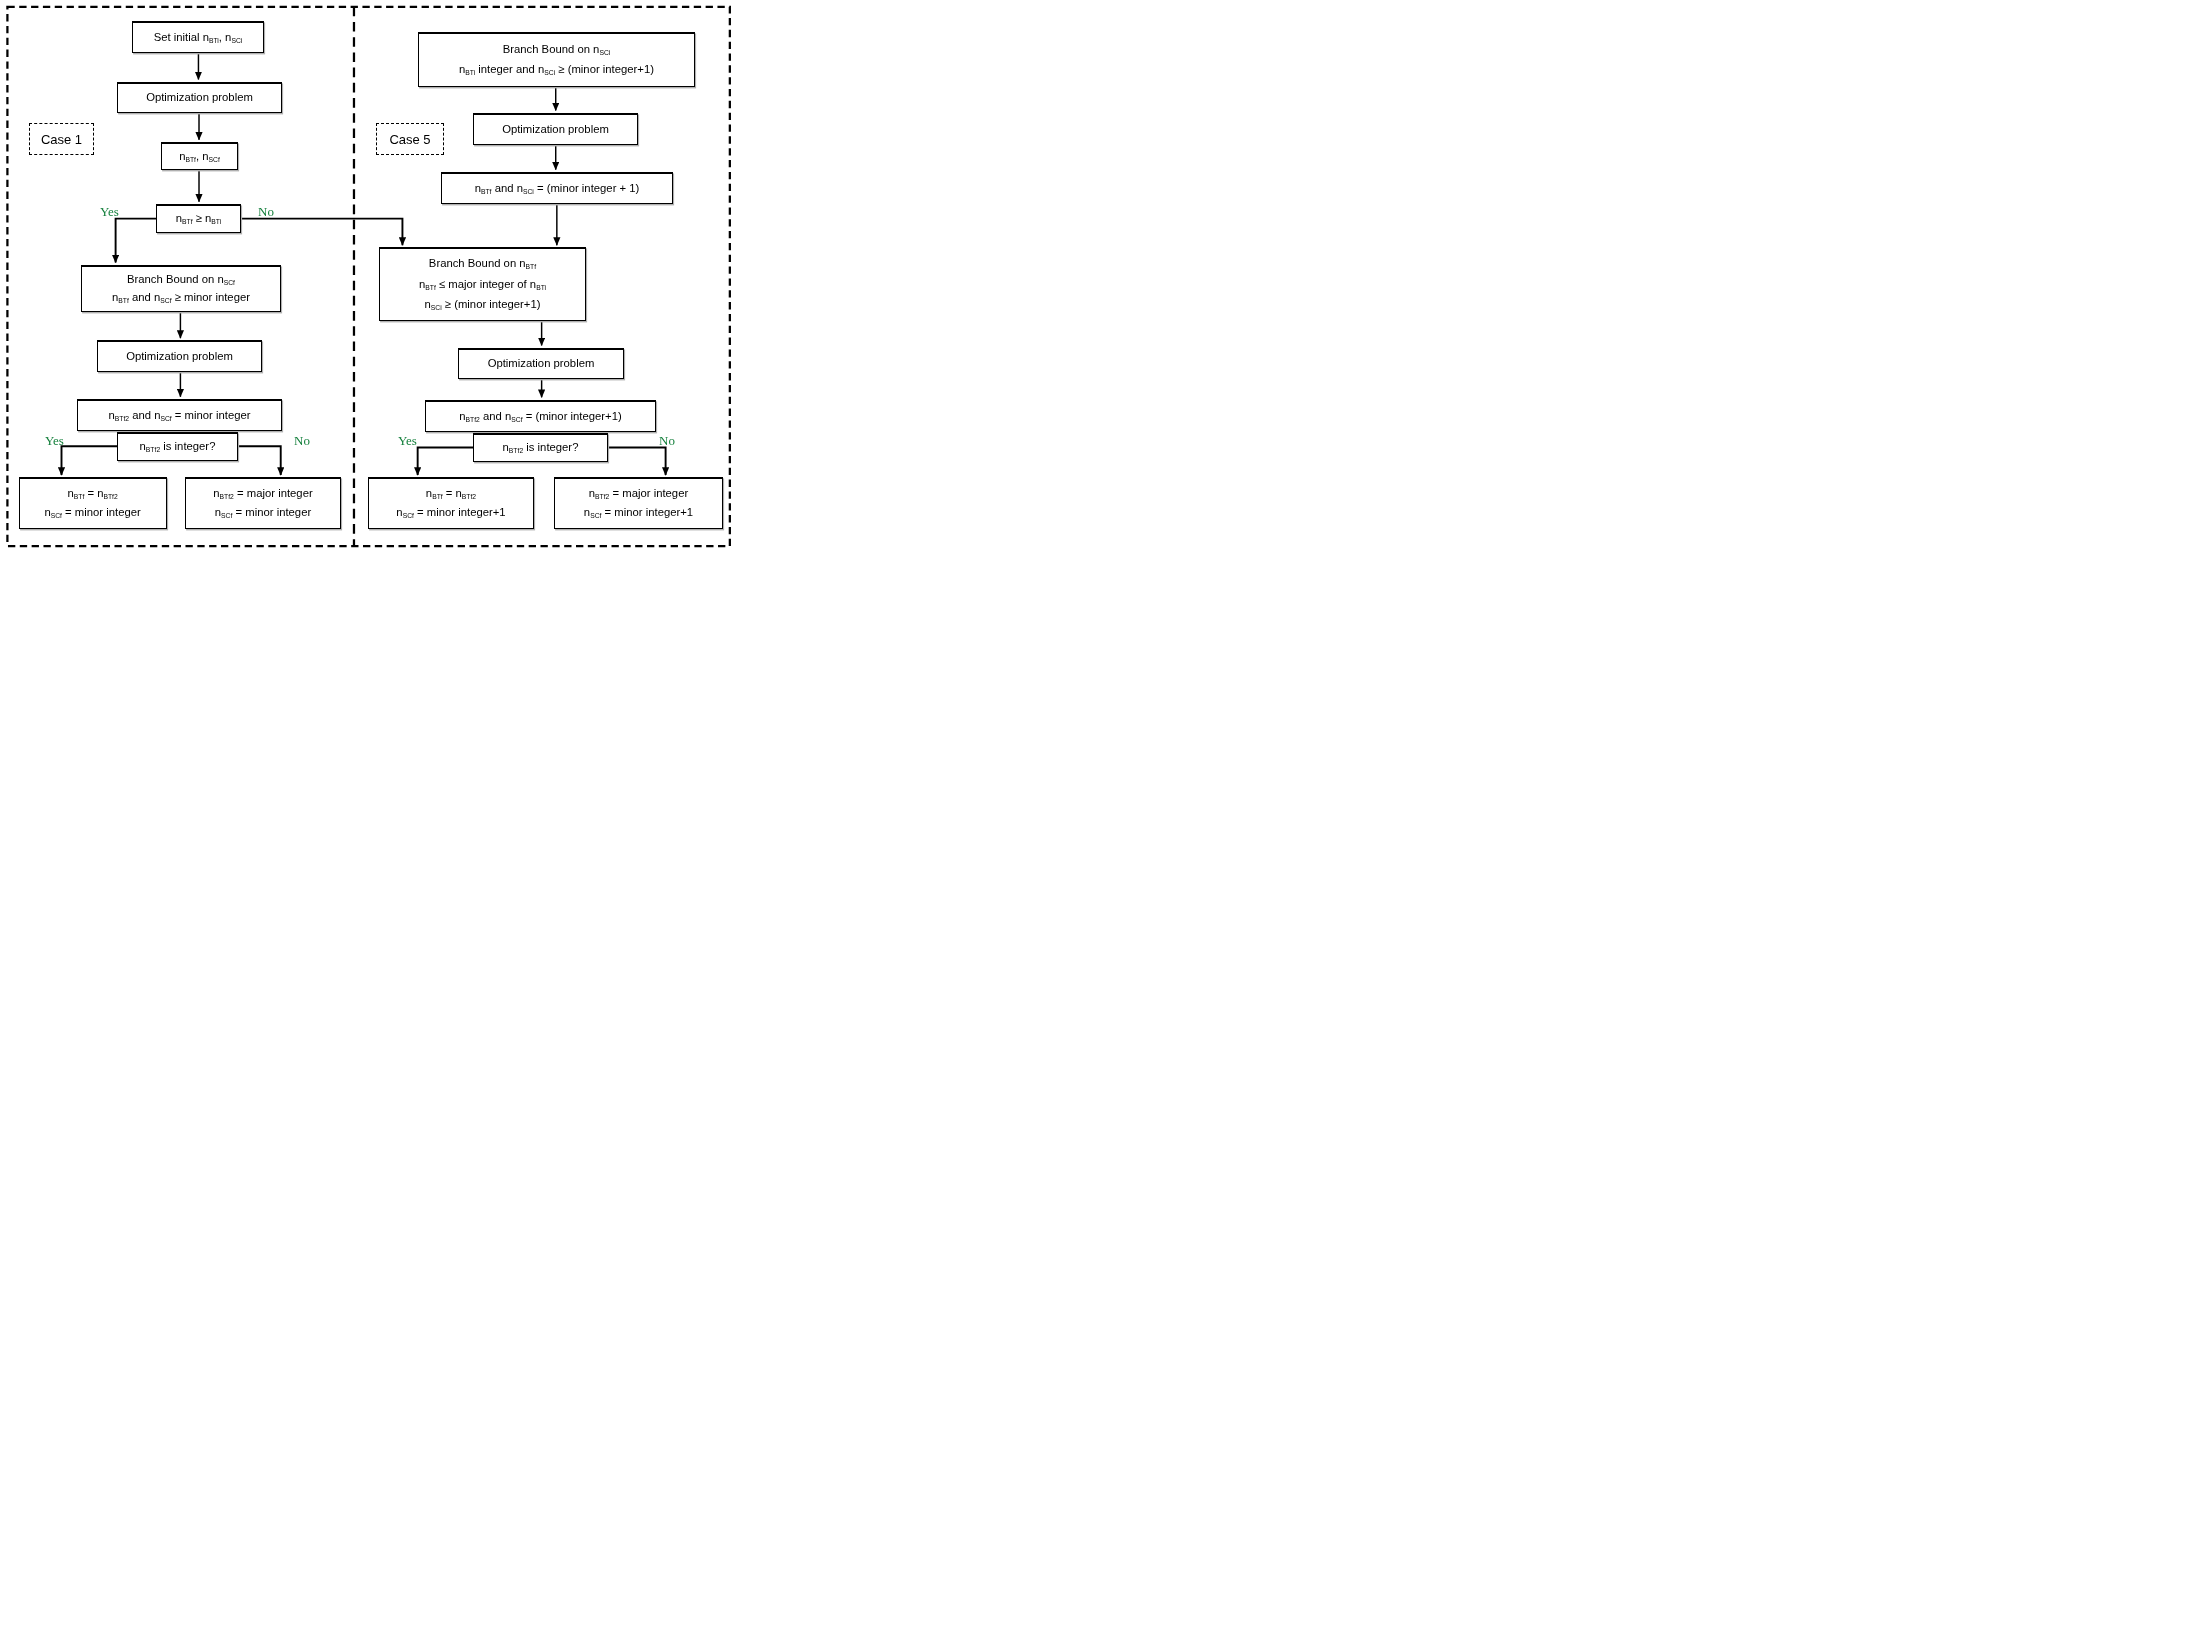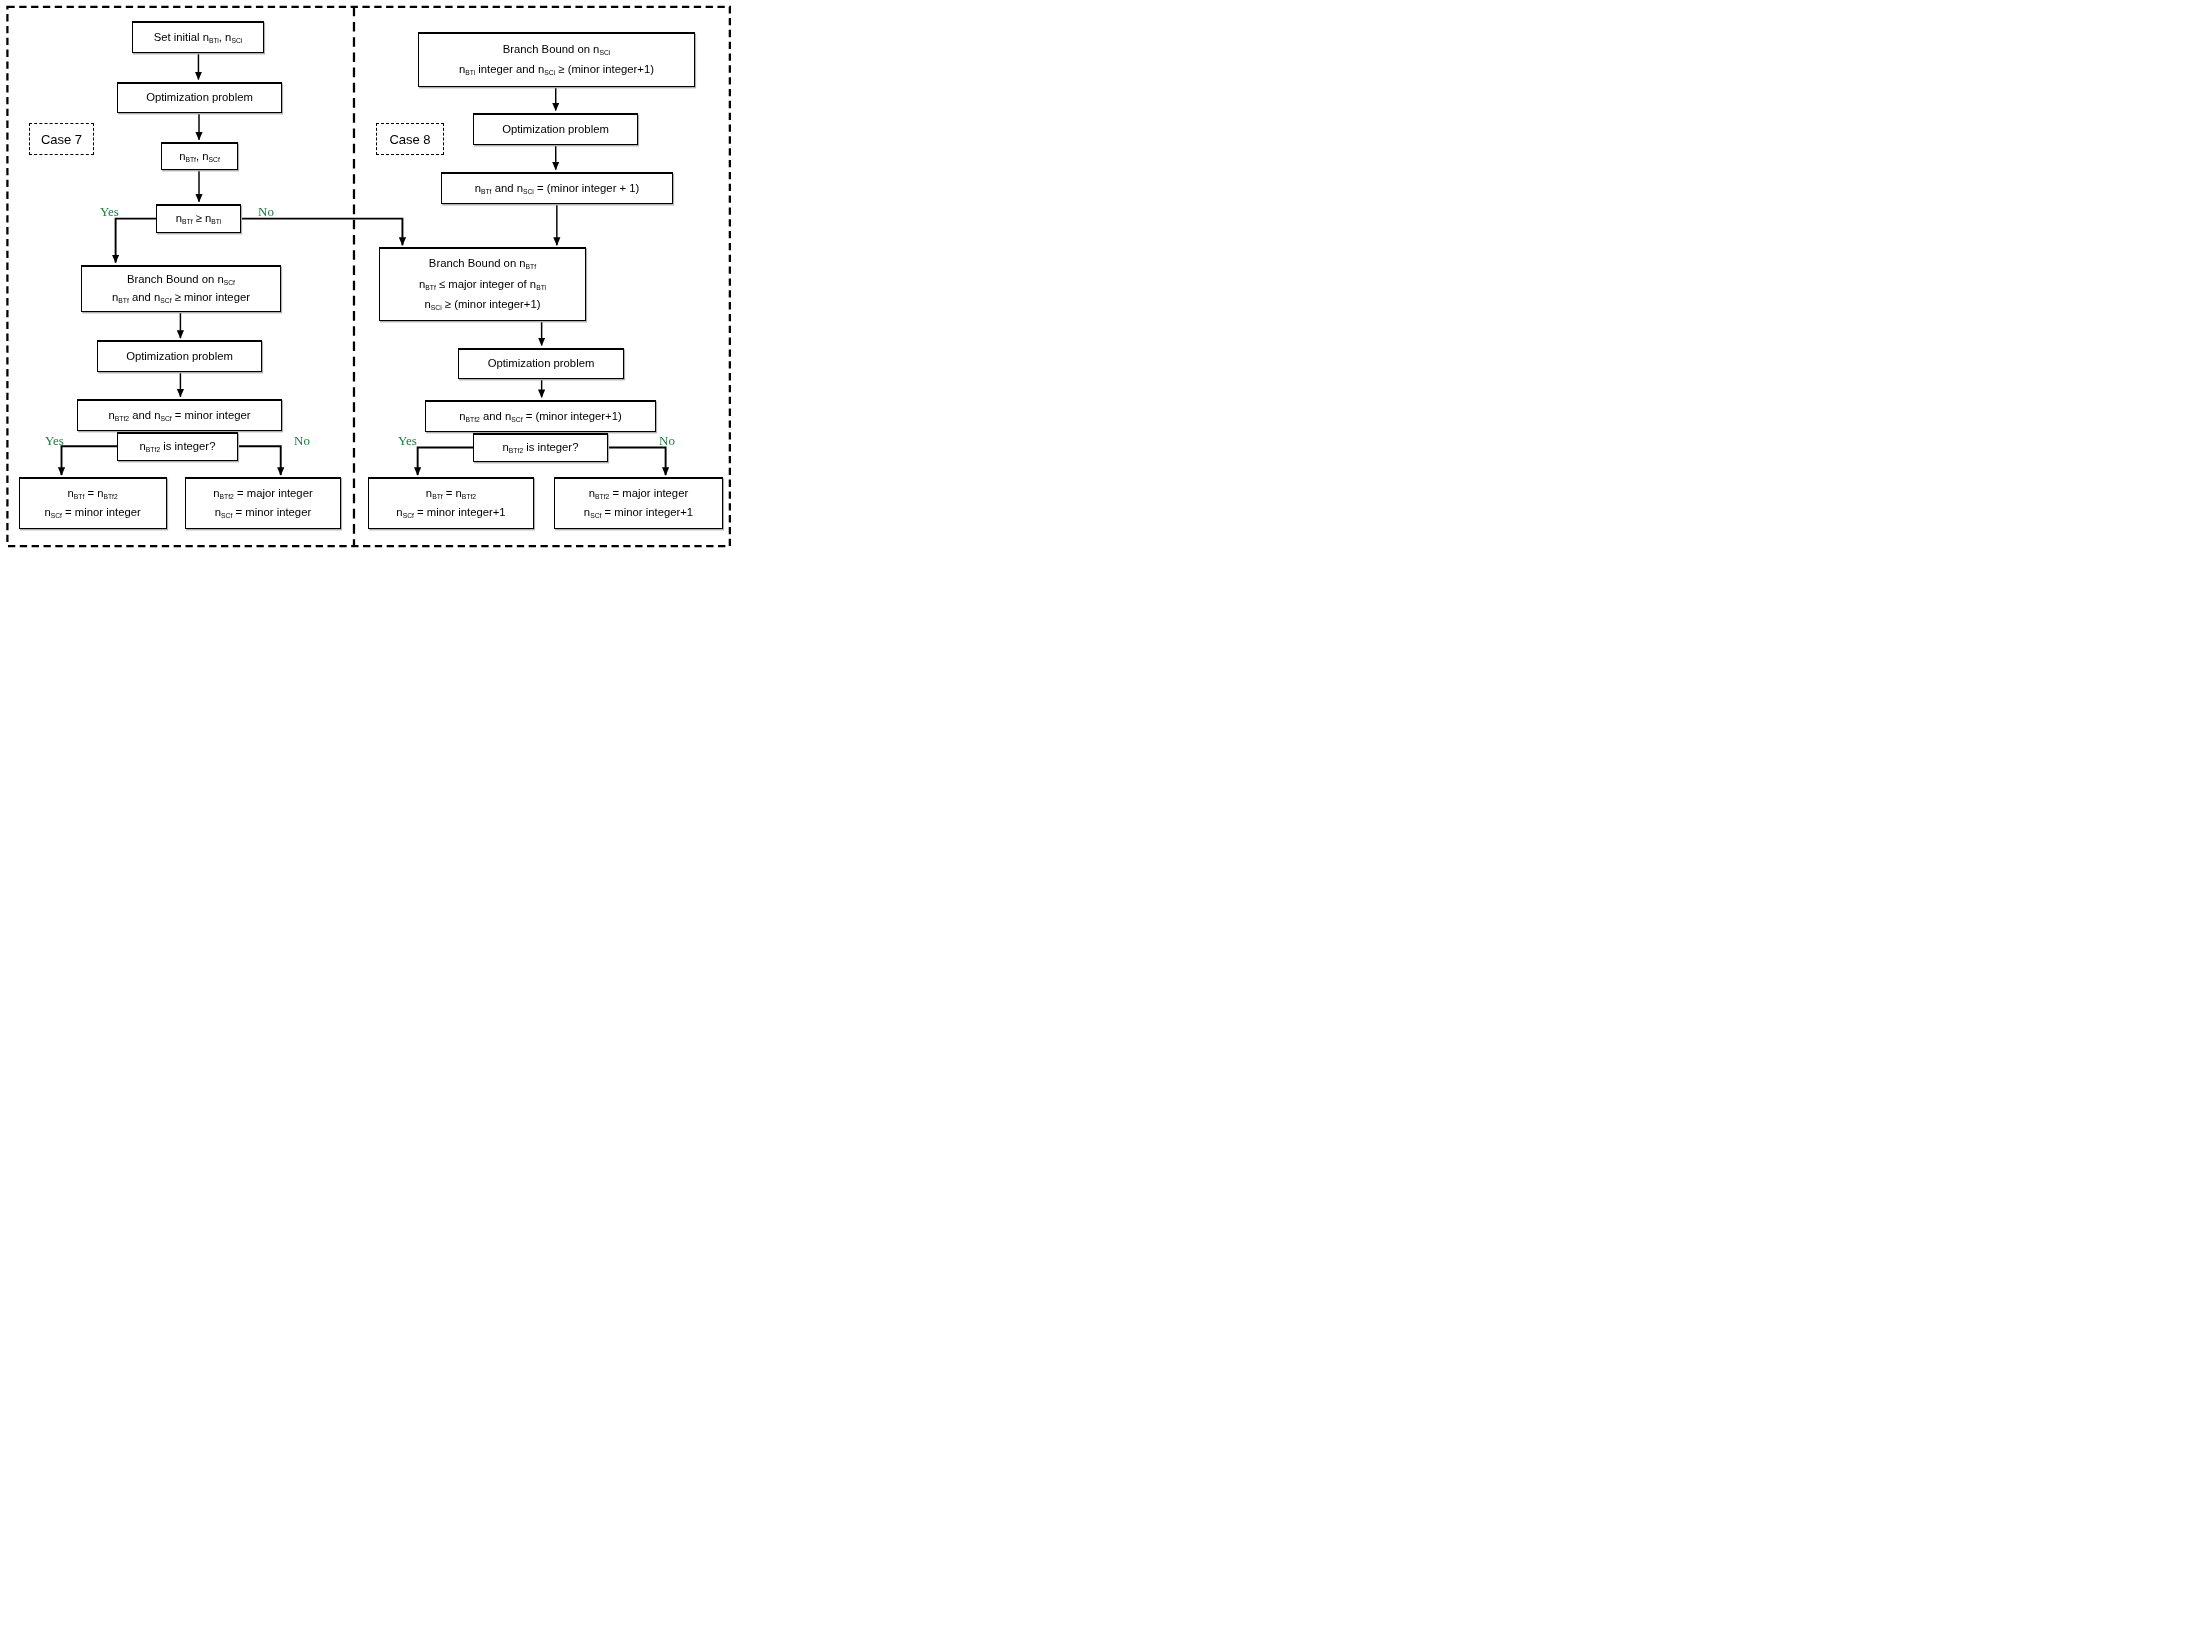--- a/index.html
+++ b/index.html
@@ -100,21 +100,21 @@
 
   <div class="box" style="left:132px; top:21px; width:132px; height:32px;">
     <span class="tline">Set initial n<sub>BTi</sub>, n<sub>SCi</sub></span>
   </div>
 
   <div class="box" style="left:117px; top:82px; width:165px; height:31px;">
     <span class="tline">Optimization problem</span>
   </div>
 
   <div class="case-label" style="left:29px; top:123px; width:65px; height:32px;">
-    <span>Case 7</span>
+    <span>Case 1</span>
   </div>
 
   <div class="box" style="left:161px; top:142px; width:77px; height:28px;">
     <span class="tline">n<sub>BTf</sub>, n<sub>SCf</sub></span>
   </div>
 
   <div class="box" style="left:156px; top:204px; width:85px; height:29px;">
     <span class="tline">n<sub>BTf</sub> ≥ n<sub>BTi</sub></span>
   </div>
 
@@ -154,21 +154,21 @@
   <div class="box" style="left:418px; top:32px; width:277px; height:55px;">
     <span class="tline">Branch Bound on n<sub>SCi</sub></span>
     <span class="tline">n<sub>BTi</sub> integer and n<sub>SCi</sub> ≥ (minor integer+1)</span>
   </div>
 
   <div class="box" style="left:473px; top:113px; width:165px; height:32px;">
     <span class="tline">Optimization problem</span>
   </div>
 
   <div class="case-label" style="left:376px; top:123px; width:68px; height:32px;">
-    <span>Case 8</span>
+    <span>Case 5</span>
   </div>
 
   <div class="box" style="left:441px; top:172px; width:232px; height:32px;">
     <span class="tline">n<sub>BTf</sub> and n<sub>SCi</sub> = (minor integer + 1)</span>
   </div>
 
   <div class="box" style="left:379px; top:247px; width:207px; height:74px;">
     <span class="tline">Branch Bound on n<sub>BTf</sub></span>
     <span class="tline">n<sub>BTf</sub> ≤ major integer of n<sub>BTi</sub></span>
     <span class="tline">n<sub>SCi</sub> ≥ (minor integer+1)</span>

